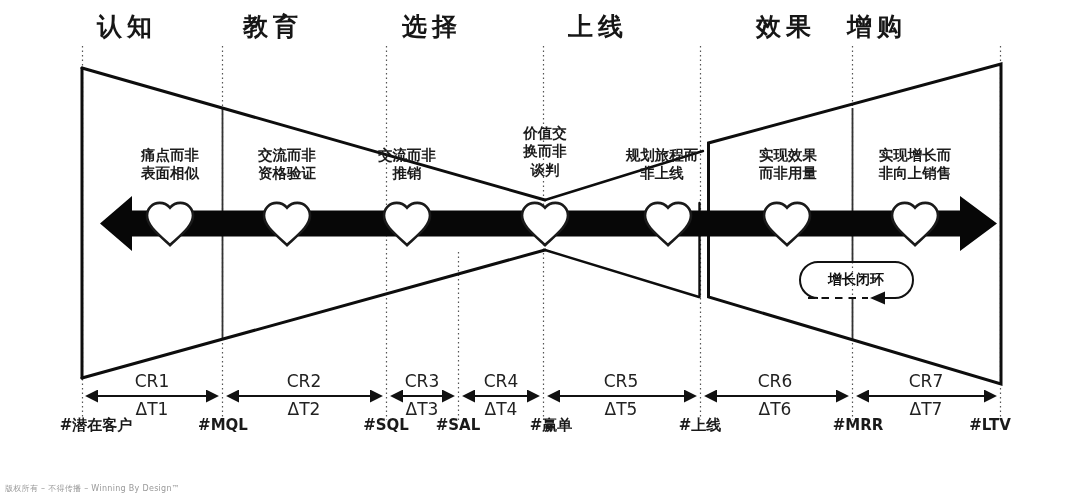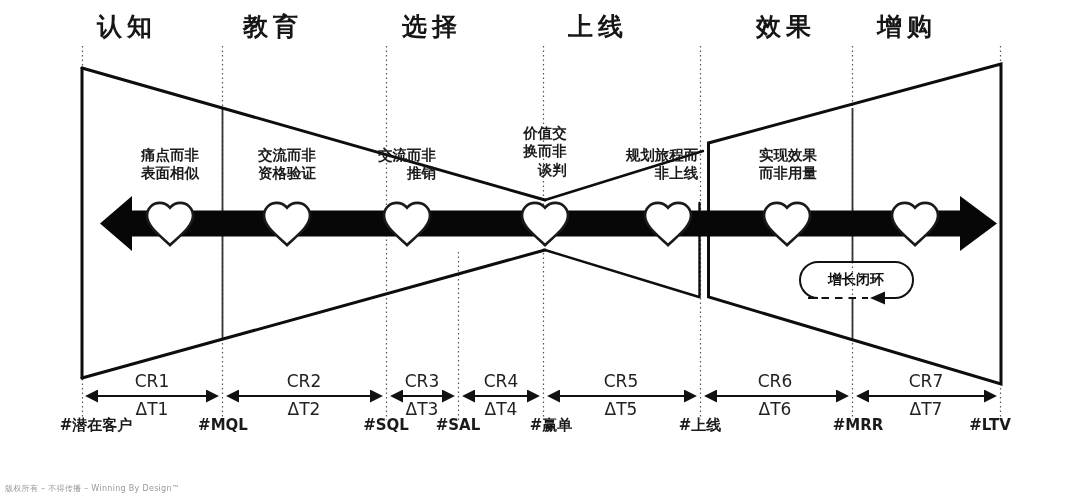--- a/index.html
+++ b/index.html
@@ -16,21 +16,21 @@
   .stage-header{
     top:10px;
     transform:translateX(-50%);
     font-size:25px;font-weight:bold;letter-spacing:5px;
     white-space:nowrap;color:#161616;
   }
   .touchpoint{
     top:146px;
     transform:translateX(-50%);
     font-size:14.5px;font-weight:bold;line-height:1.26;
-    text-align:right;white-space:pre-line;color:#1b1b1b;
+    text-align:center;white-space:pre-line;color:#1b1b1b;
   }
   .touchpoint.tall{top:124px;}
   .loop-label{
     top:271px;
     transform:translateX(-50%);
     font-size:14px;font-weight:bold;color:#111;white-space:nowrap;
   }
   .cr-label{
     top:371px;
     transform:translateX(-50%);
@@ -124,35 +124,37 @@
       <line x1="706" y1="396" x2="847" y2="396" marker-start="url(#arr)" marker-end="url(#arr)"></line>
       <line x1="858" y1="396" x2="995" y2="396" marker-start="url(#arr)" marker-end="url(#arr)"></line>
     </g>
   </svg>
 
   <div class="txt stage-header" style="left:127px">认知</div>
   <div class="txt stage-header" style="left:273px">教育</div>
   <div class="txt stage-header" style="left:432px">选择</div>
   <div class="txt stage-header" style="left:598px">上线</div>
   <div class="txt stage-header" style="left:786px">效果</div>
-  <div class="txt stage-header" style="left:907px">增购</div>
+  <div class="txt stage-header" style="left:877px">增购</div>
 
   <div class="txt touchpoint" style="left:170px">痛点而非
 表面相似</div>
   <div class="txt touchpoint" style="left:287px">交流而非
 资格验证</div>
   <div class="txt touchpoint" style="left:407px">交流而非
 推销</div>
   <div class="txt touchpoint tall" style="left:545px">价值交
 换而非
 谈判</div>
   <div class="txt touchpoint" style="left:662px">规划旅程而
 非上线</div>
   <div class="txt touchpoint" style="left:788px">实现效果
 而非用量</div>
+  <div class="txt touchpoint" style="left:915px">实现增长而
+非向上销售</div>
 
   <div class="txt loop-label" style="left:856px">增长闭环</div>
 
   <div class="txt cr-label" style="left:152px">CR1</div>
   <div class="txt cr-label" style="left:304px">CR2</div>
   <div class="txt cr-label" style="left:422px">CR3</div>
   <div class="txt cr-label" style="left:501px">CR4</div>
   <div class="txt cr-label" style="left:621px">CR5</div>
   <div class="txt cr-label" style="left:775px">CR6</div>
   <div class="txt cr-label" style="left:926px">CR7</div>

